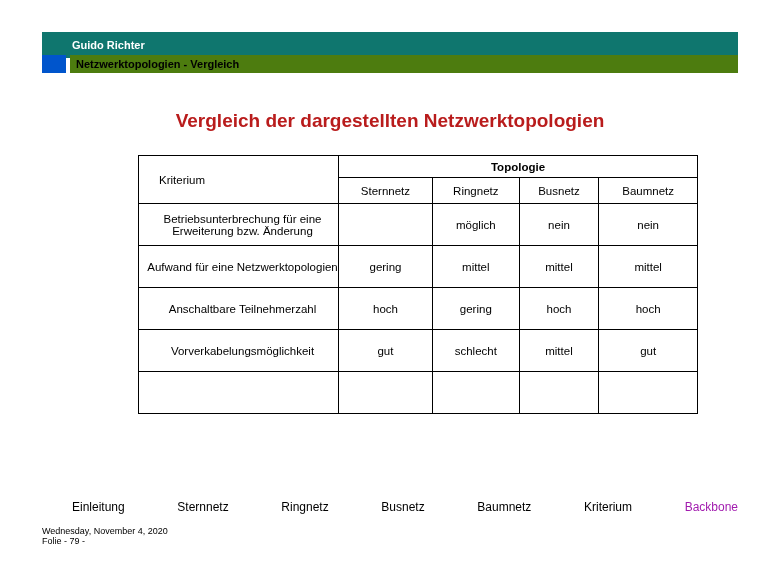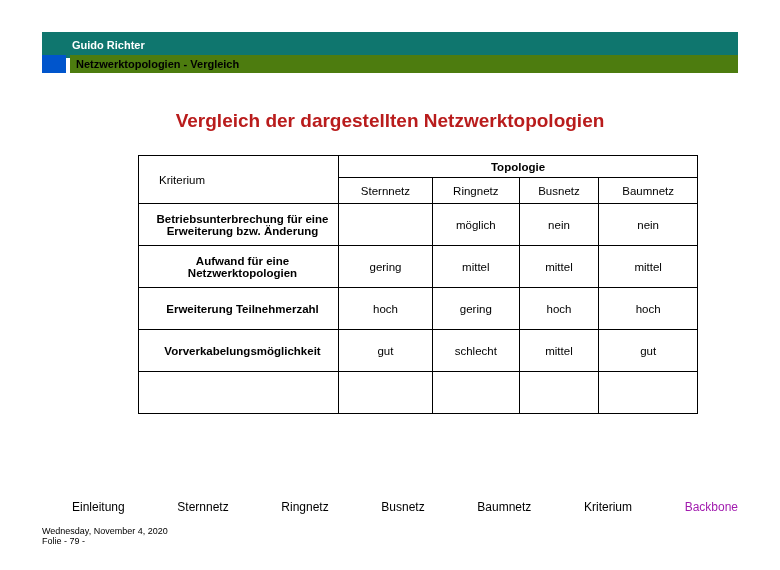--- a/index.html
+++ b/index.html
@@ -70,21 +70,21 @@
   table {
     border-collapse: collapse;
     width: 100%;
     font-size: 11.5px;
   }
   td, th {
     border: 1px solid #000;
     padding: 0;
     vertical-align: middle;
   }
-  .krit-col { width: 200px; text-align: left; padding-left: 8px; font-weight: bold; }
+  .krit-col { width: 200px; text-align: left; padding-left: 8px; }
   .cell { height: 42px; text-align: center; }
   .hdr-top { height: 22px; text-align: center; font-weight: bold; }
   .hdr-sub { height: 26px; text-align: center; font-weight: normal; }
   .krit-hdr { padding-left: 20px; text-align: left; vertical-align: middle; }
   .empty-row td { height: 42px; }
   .nav {
     position: absolute;
     bottom: 56px;
     left: 72px;
     right: 42px;
@@ -144,21 +144,21 @@
       <td class="cell">nein</td>
     </tr>
     <tr>
       <td class="cell krit-col">Aufwand für eine Netzwerktopologien</td>
       <td class="cell">gering</td>
       <td class="cell">mittel</td>
       <td class="cell">mittel</td>
       <td class="cell">mittel</td>
     </tr>
     <tr>
-      <td class="cell krit-col">Erweiterung Teilnehmerzahl</td>
+      <td class="cell krit-col">Anschaltbare Teilnehmerzahl</td>
       <td class="cell">hoch</td>
       <td class="cell">gering</td>
       <td class="cell">hoch</td>
       <td class="cell">hoch</td>
     </tr>
     <tr>
       <td class="cell krit-col">Vorverkabelungsmöglichkeit</td>
       <td class="cell">gut</td>
       <td class="cell">schlecht</td>
       <td class="cell">mittel</td>

